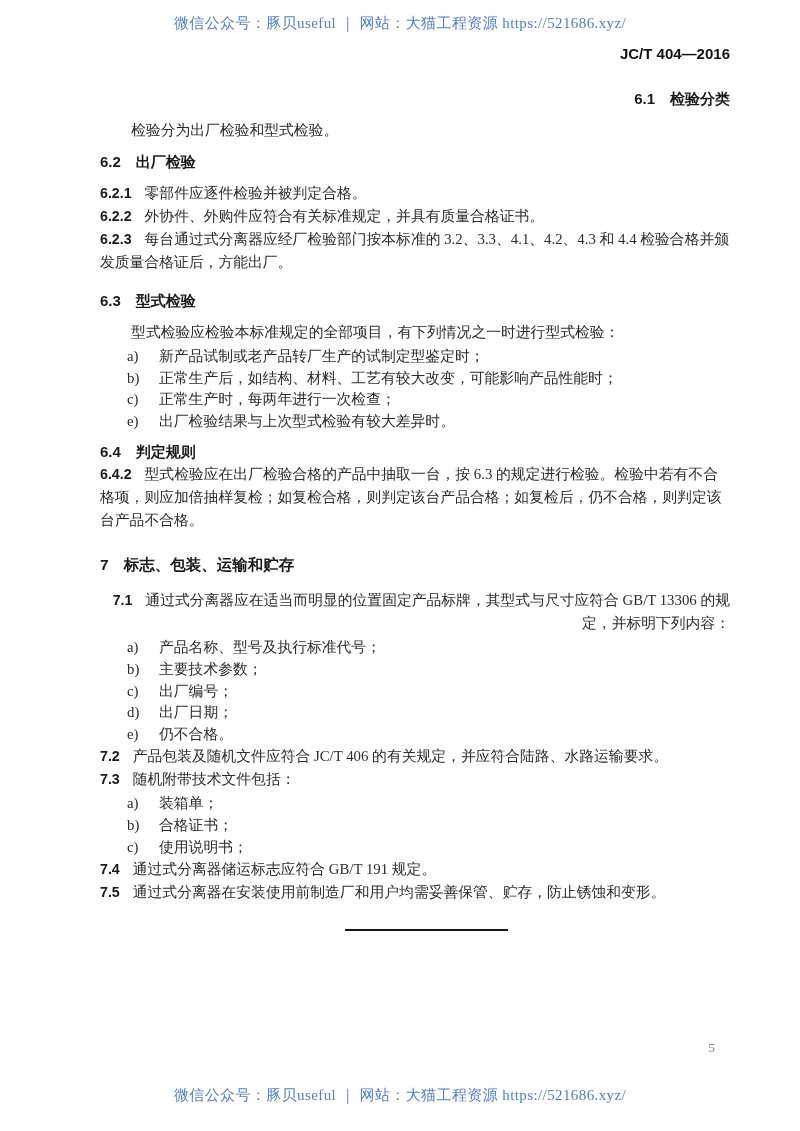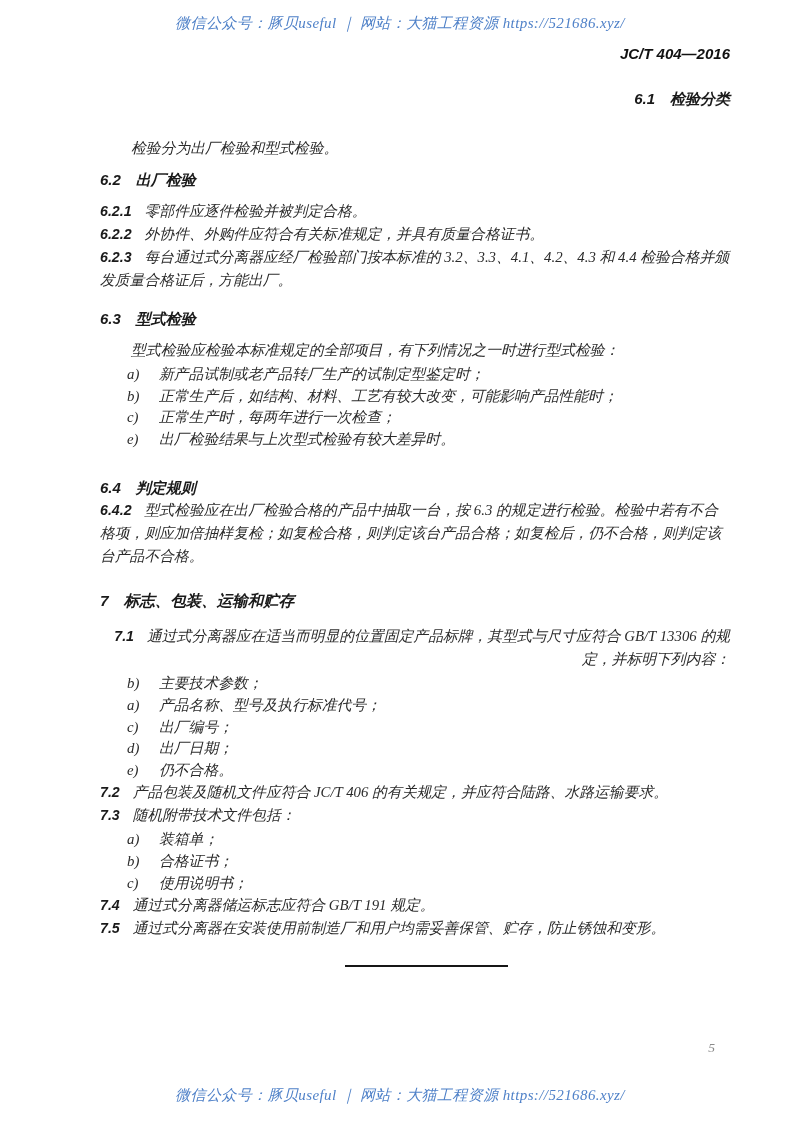--- a/index.html
+++ b/index.html
@@ -4,21 +4,21 @@
 <style>
   :root{
     --watermark-blue:#4f81c8;
     --text-black:#2b2b2b;
     --heading-black:#1a1a1a;
     --page-number-gray:#8a8a8a;
   }
   html,body{margin:0;padding:0;background:#fff;}
   .page{
     width:800px;height:1131px;position:relative;background:#ffffff;
-    overflow:hidden;font-family:"Liberation Serif",serif;color:var(--text-black);font-style:italic;
+    overflow:hidden;font-family:"Liberation Serif",serif;color:var(--text-black);
   }
   .wm{
     position:absolute;left:0;right:0;text-align:center;
     color:var(--watermark-blue);font-size:15px;letter-spacing:0.4px;
     font-family:"Liberation Serif",serif;
   }
   .wm.top{top:14px;}
   .wm.bottom{top:1086px;}
   .content{padding:0 70px 0 100px;}
   .doc-header{
@@ -34,21 +34,21 @@
   .h.chapter{font-size:15.5px;}
   p{margin:0;font-size:14.8px;line-height:23px;color:var(--text-black);}
   .indent{text-indent:2.1em;}
   .cnum{
     font-family:"Liberation Sans",sans-serif;font-weight:bold;
     font-size:14.2px;margin-right:13px;color:var(--heading-black);
   }
   .li{margin-left:27px;line-height:21.6px;}
   .li-label{display:inline-block;min-width:17px;margin-right:15px;}
   .mt24{margin-top:24px;text-align:right;}  .mt22{margin-top:22px;}
-  .mt13{margin-top:13px;text-align:right;}  .mt10{margin-top:27px;}
+  .mt13{margin-top:13px;text-align:right;}  .mt10{margin-top:9px;}
   .mt9{margin-top:9px;}
   .mt6{margin-top:16px;}    .mt2{margin-top:2px;}
   .end-rule{width:163px;height:2px;background:#161616;margin:25px auto 0 345px;}
   .page-num{
     position:absolute;top:1040px;right:85px;
     font-size:13.5px;color:var(--page-number-gray);
   }
 </style>
 </head>
 <body>
@@ -87,22 +87,22 @@
     <div class="h mt10">
       <span class="num">6.4</span><span>判定规则</span>
     </div>
     <p><span class="cnum">6.4.2</span><span>型式检验应在出厂检验合格的产品中抽取一台，按 6.3 的规定进行检验。检验中若有不合格项，则应加倍抽样复检；如复检合格，则判定该台产品合格；如复检后，仍不合格，则判定该台产品不合格。</span></p>
 
     <div class="h chapter mt22">
       <span class="num">7</span><span>标志、包装、运输和贮存</span>
     </div>
     <p class="mt13"><span class="cnum">7.1</span><span>通过式分离器应在适当而明显的位置固定产品标牌，其型式与尺寸应符合 GB/T 13306 的规定，并标明下列内容：</span></p>
     <div class="mt2">
+      <p class="li"><span class="li-label">a)</span><span>产品名称、型号及执行标准代号；</span></p>
       <p class="li"><span class="li-label">b)</span><span>主要技术参数；</span></p>
-      <p class="li"><span class="li-label">a)</span><span>产品名称、型号及执行标准代号；</span></p>
       <p class="li"><span class="li-label">c)</span><span>出厂编号；</span></p>
       <p class="li"><span class="li-label">d)</span><span>出厂日期；</span></p>
       <p class="li"><span class="li-label">e)</span><span>仍不合格。</span></p>
     </div>
     <p><span class="cnum">7.2</span><span>产品包装及随机文件应符合 JC/T 406 的有关规定，并应符合陆路、水路运输要求。</span></p>
     <p><span class="cnum">7.3</span><span>随机附带技术文件包括：</span></p>
     <div class="mt2">
       <p class="li"><span class="li-label">a)</span><span>装箱单；</span></p>
       <p class="li"><span class="li-label">b)</span><span>合格证书；</span></p>
       <p class="li"><span class="li-label">c)</span><span>使用说明书；</span></p>

